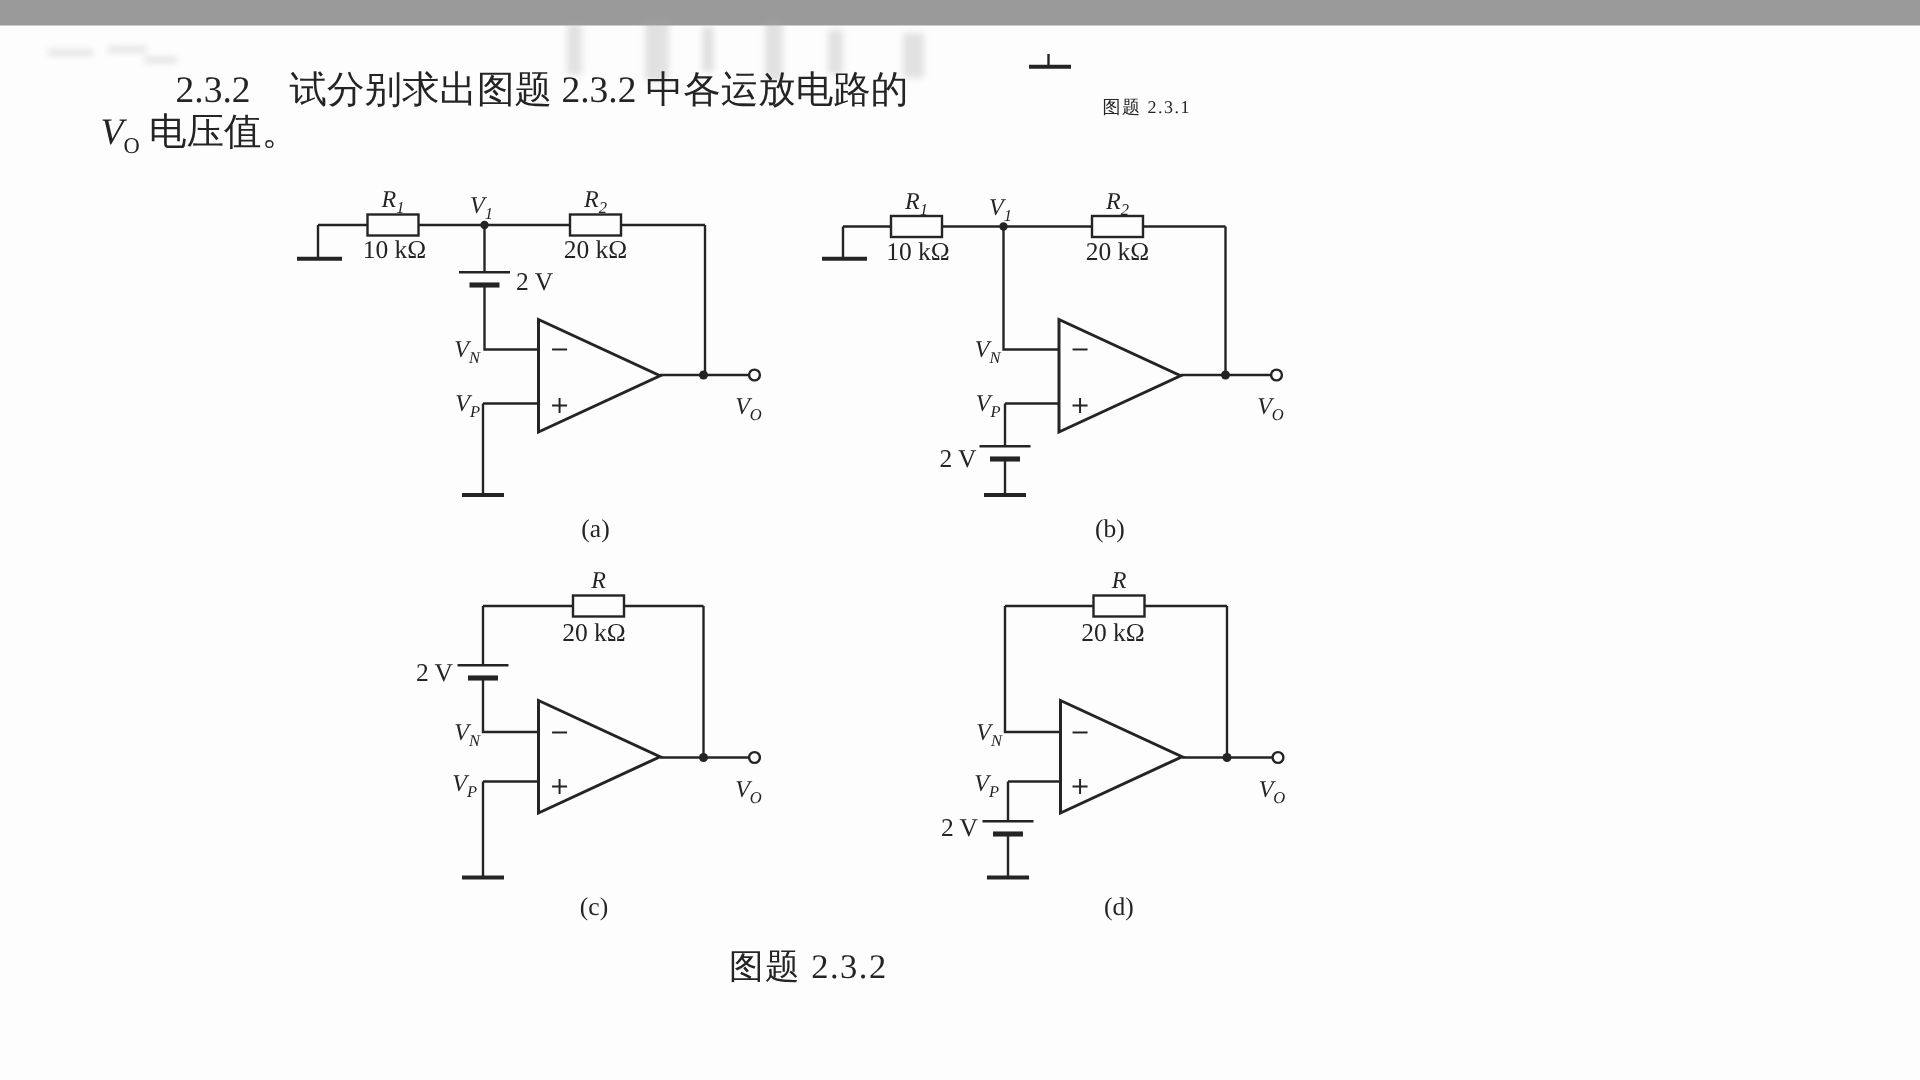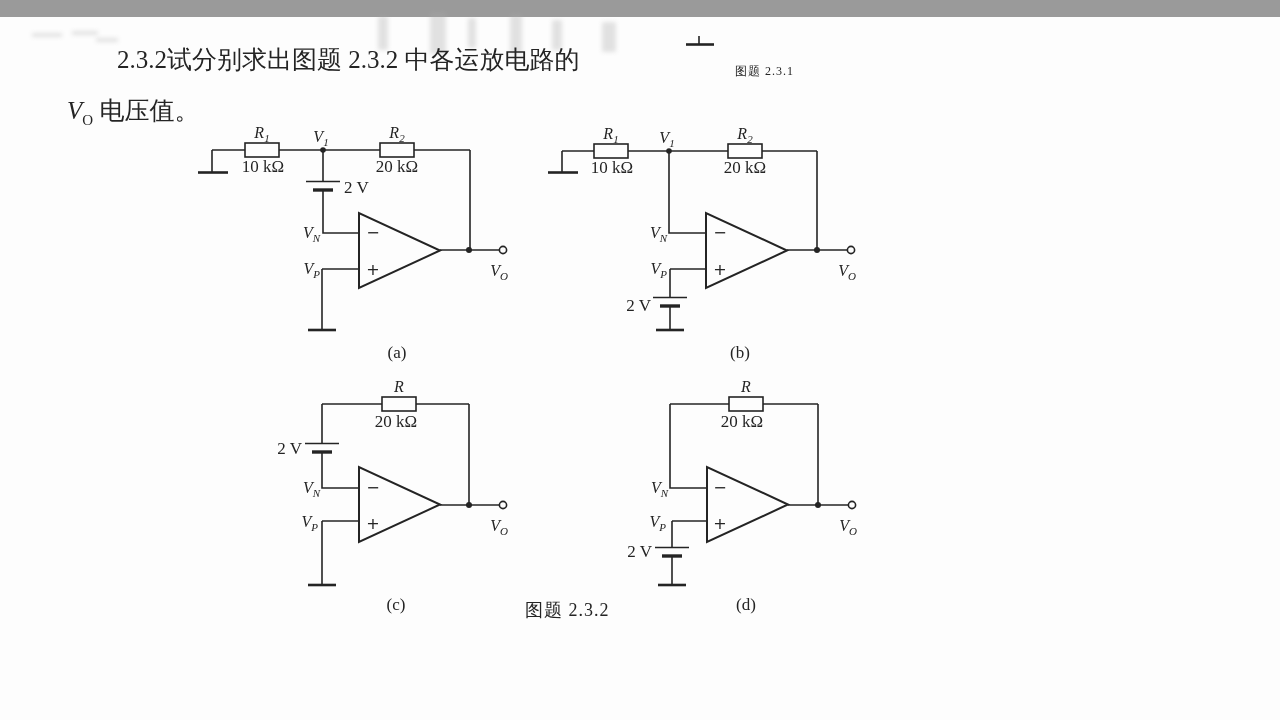--- a/index.html
+++ b/index.html
@@ -2,26 +2,26 @@
 <html><head>
 <meta charset="utf-8">
 <style>
   html,body { margin:0; padding:0; background:#e8e8e8; }
   .screen { position:relative; width:1280px; height:720px; background:#fdfdfd;
             font-family:"Liberation Serif", serif; color:#242424; overflow:hidden; }
   .topbar { position:absolute; left:0; top:0; width:1280px; height:17px; background:#9a9a9a; }
   .smudge { position:absolute; background:#a8a8a8; opacity:.32; filter:blur(2px); }
 
   .line1 { position:absolute; left:117px; top:43px; font-size:25px; white-space:nowrap; }
-  .line1 .num { }
-  .line2 { position:absolute; left:67px; top:94px; font-size:25px; white-space:nowrap; }
+  .line1 .num { margin-right:26px; }
+  .line2 { position:absolute; left:67px; top:71px; font-size:25px; white-space:nowrap; }
   .var { font-style:italic; }
   .vsub { font-size:15px; vertical-align:-6px; font-style:normal; }
   .cap231 { position:absolute; left:735px; top:63px; font-size:12px; letter-spacing:1px; }
-  .cap232 { position:absolute; left:486px; top:598px; font-size:18px; letter-spacing:1px;margin-left:39px; }
+  .cap232 { position:absolute; left:486px; top:629px; font-size:23px; letter-spacing:1px; }
 
   svg.sch { position:absolute; overflow:visible; }
   .w   { stroke:#242424; stroke-width:1.6; fill:none; }
   .wt  { stroke:#242424; stroke-width:3.4; fill:none; }
   .gb  { stroke:#242424; stroke-width:2.6; fill:none; }
   .box { fill:#fdfdfd; stroke:#242424; stroke-width:1.6; }
   .tri { fill:#fdfdfd; stroke:#242424; stroke-width:2; }
   .dot { fill:#242424; stroke:none; }
   .term{ fill:#fdfdfd; stroke:#242424; stroke-width:1.6; }
   .t-it  { font:italic 16px "Liberation Serif", serif; fill:#242424; }

